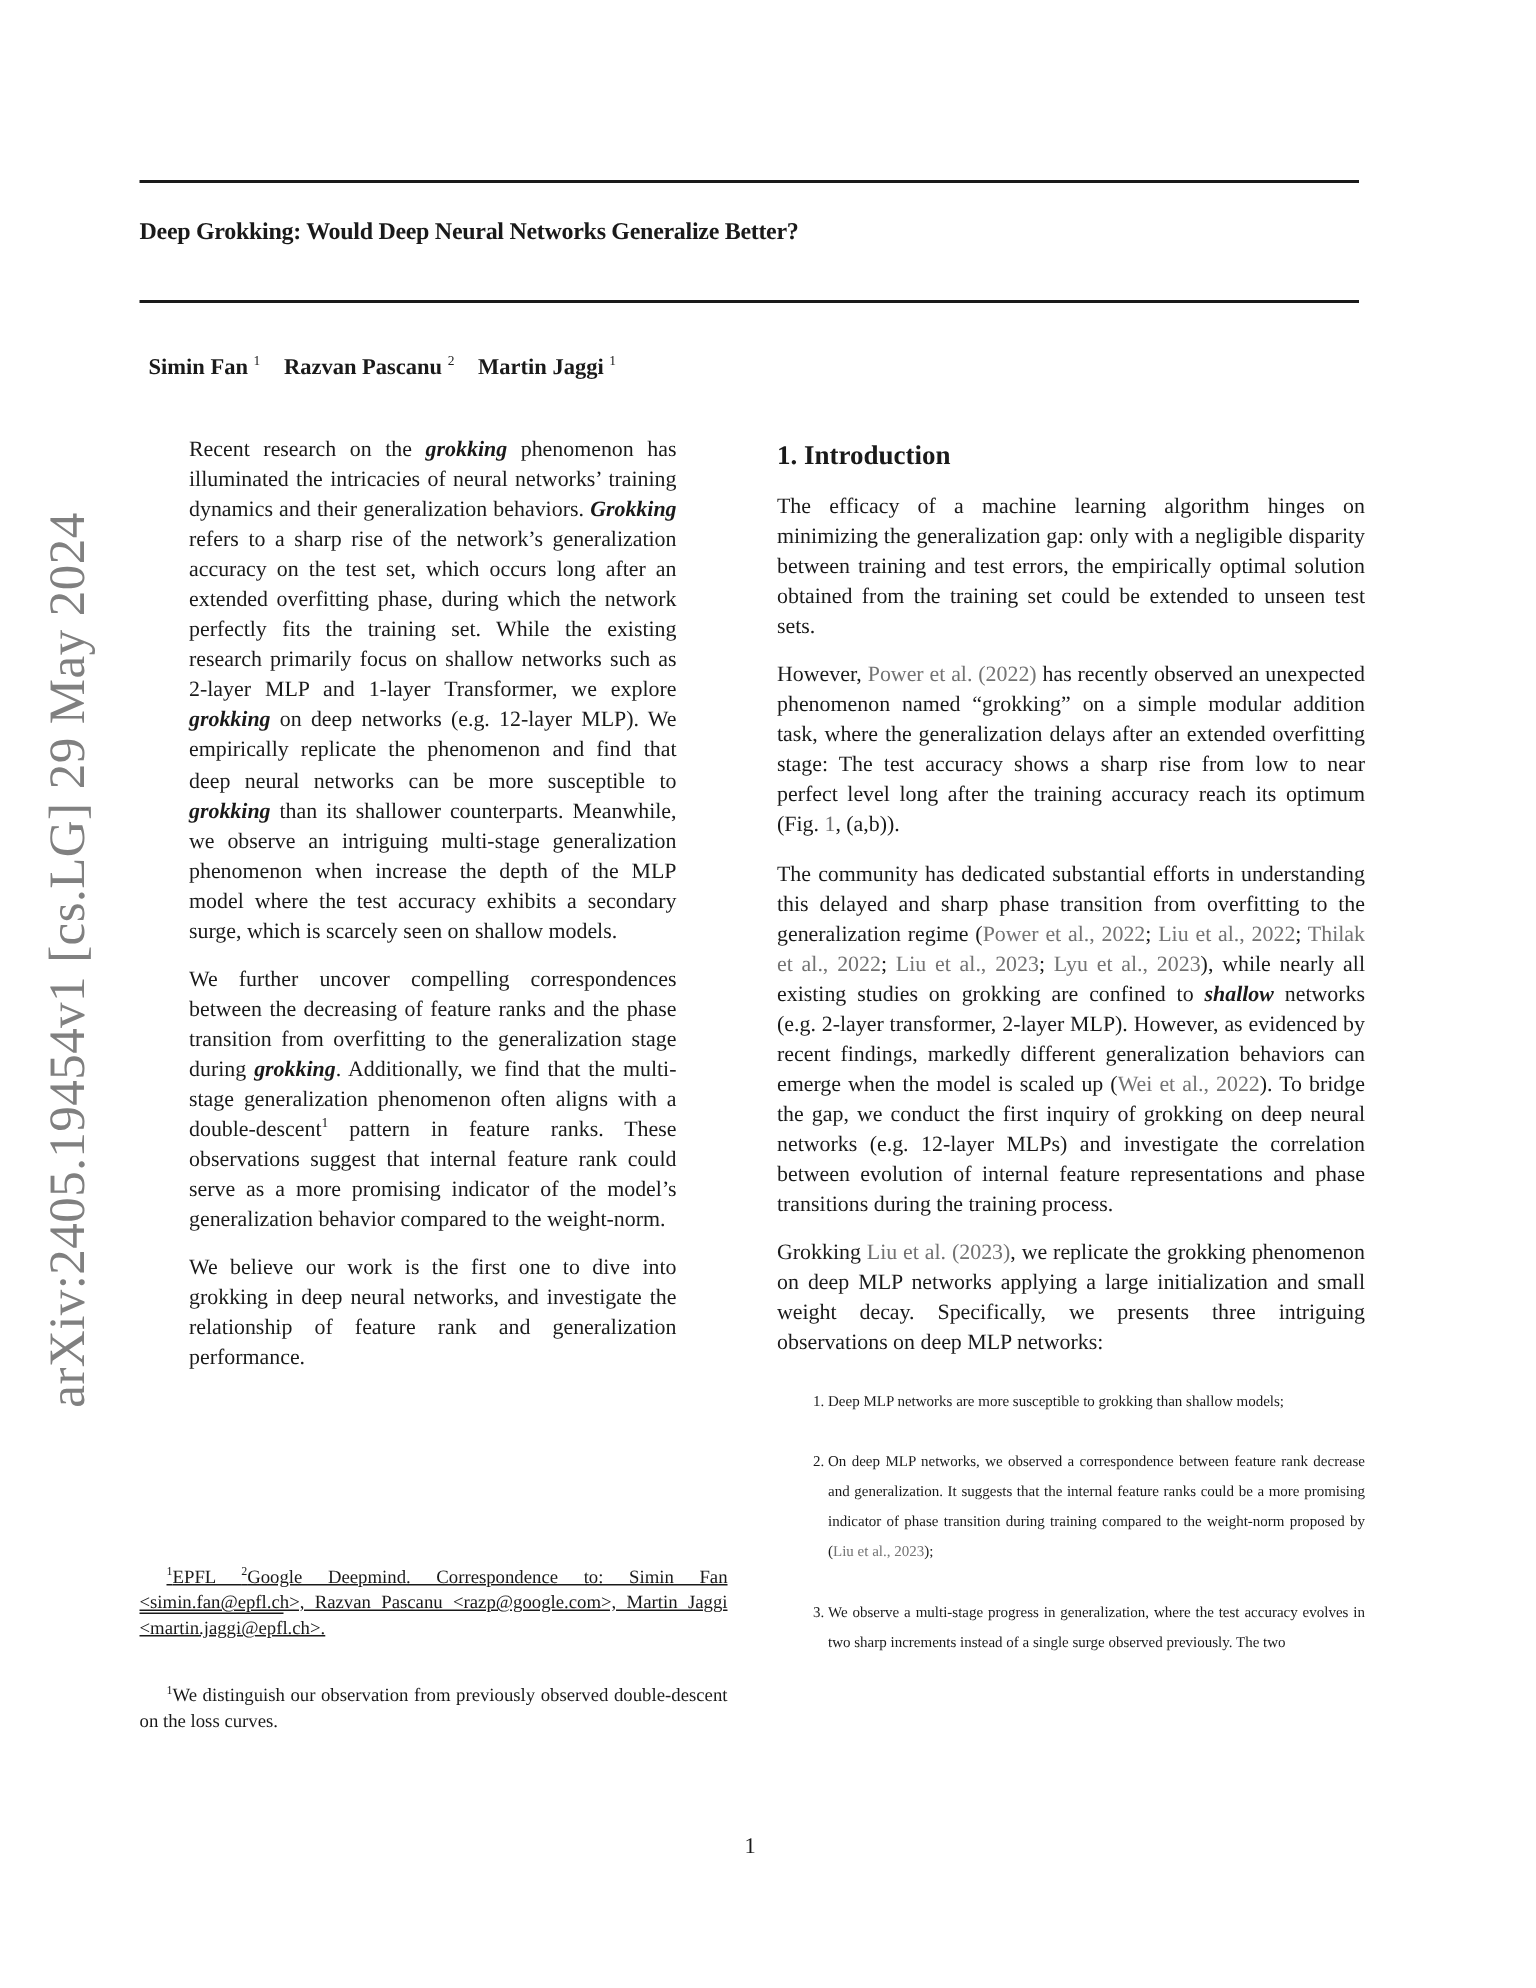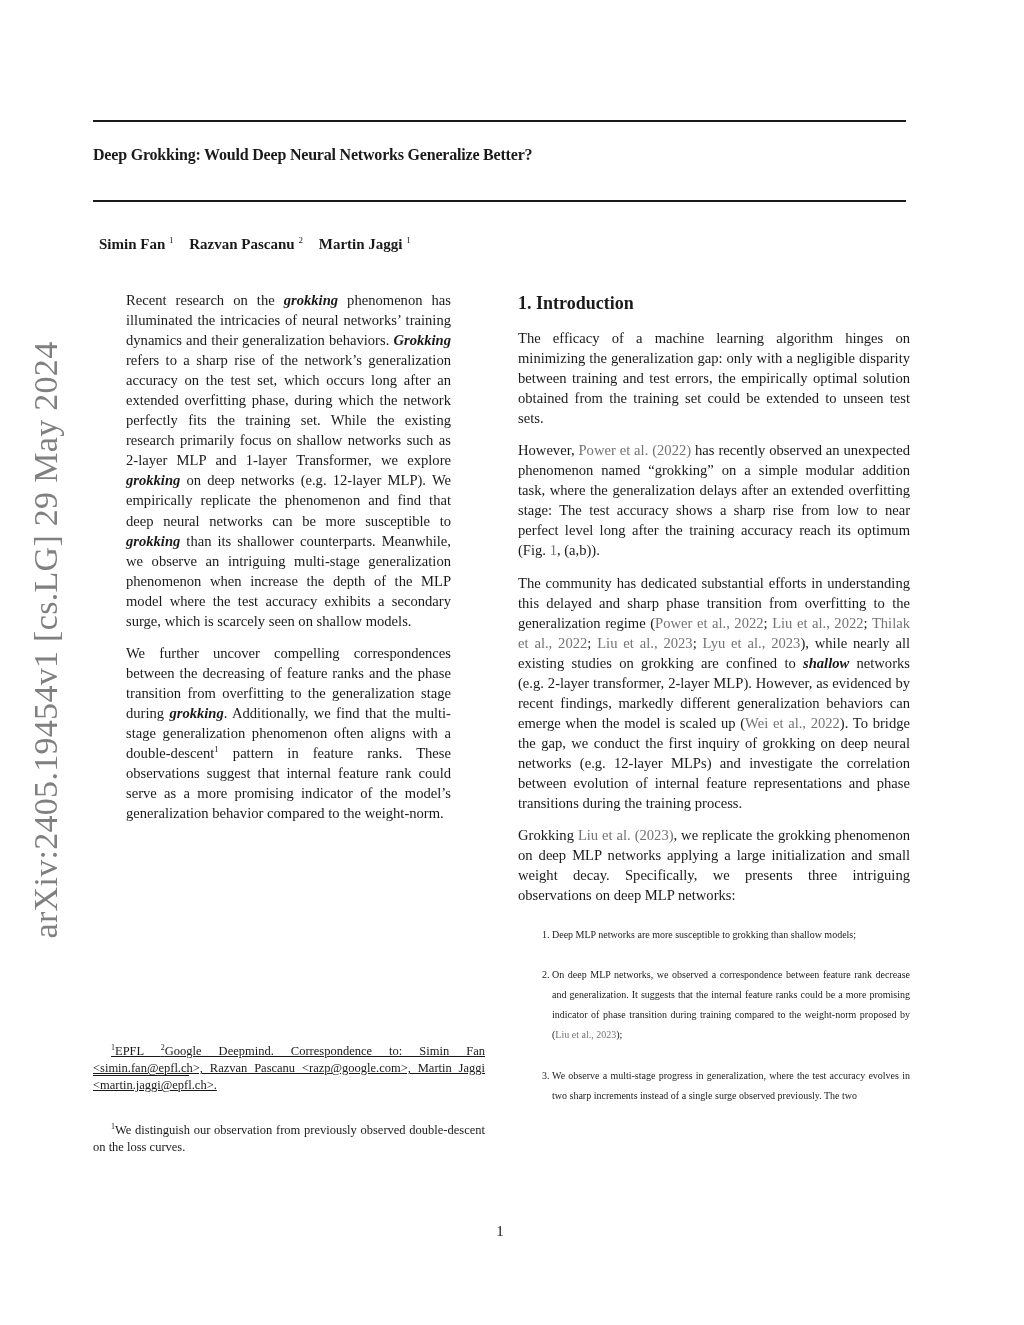--- a/index.html
+++ b/index.html
@@ -46,20 +46,21 @@
   <span class="author"><span>Simin Fan</span> <sup>1</sup></span>
   <span class="author"><span>Razvan Pascanu</span> <sup>2</sup></span>
   <span class="author"><span>Martin Jaggi</span> <sup>1</sup></span>
 </div>
 
 <div class="arxiv">arXiv:2405.19454v1  [cs.LG]  29 May 2024</div>
 
 <div class="col-left">
   <p><span>Recent research on the </span><i>grokking</i><span> phenomenon has illuminated the intricacies of neural networks’ training dynamics and their generalization be­haviors. </span><i>Grokking</i><span> refers to a sharp rise of the network’s generalization accuracy on the test set, which occurs long after an extended overfitting phase, during which the network perfectly fits the training set. While the existing research primarily focus on shallow networks such as 2-layer MLP and 1-layer Transformer, we explore </span><i>grokking</i><span> on deep networks (e.g. 12-layer MLP). We em­pirically replicate the phenomenon and find that deep neural networks can be more susceptible to </span><i>grokking</i><span> than its shallower counterparts. Mean­while, we observe an intriguing multi-stage gen­eralization phenomenon when increase the depth of the MLP model where the test accuracy ex­hibits a secondary surge, which is scarcely seen on shallow models.</span></p>
   <p><span>We further uncover compelling correspondences between the decreasing of feature ranks and the phase transition from overfitting to the generaliza­tion stage during </span><i>grokking</i><span>. Additionally, we find that the multi-stage generalization phenomenon often aligns with a double-descent</span><sup class="fn">1</sup><span> pattern in fea­ture ranks. These observations suggest that inter­nal feature rank could serve as a more promising indicator of the model’s generalization behavior compared to the weight-norm.</span></p>
+  <p>We believe our work is the first one to dive into grokking in deep neural networks, and investigate the relationship of feature rank and generalization performance.</p>
 </div>
 
 <div class="col-right">
   <h2 class="section-head">1. Introduction</h2>
   <p>The efficacy of a machine learning algorithm hinges on minimizing the generalization gap: only with a negligible disparity between training and test errors, the empirically optimal solution obtained from the training set could be extended to unseen test sets.</p>
   <p><span>However, </span><a class="cite">Power et al. (2022)</a><span> has recently observed an unex­pected phenomenon named “grokking” on a simple modular addition task, where the generalization delays after an ex­tended overfitting stage: The test accuracy shows a sharp rise from low to near perfect level long after the training accuracy reach its optimum (Fig. </span><a class="cite">1</a><span>, (a,b)).</span></p>
   <p><span>The community has dedicated substantial efforts in under­standing this delayed and sharp phase transition from over­fitting to the generalization regime (</span><a class="cite">Power et al., 2022</a><span>; </span><a class="cite">Liu et al., 2022</a><span>; </span><a class="cite">Thilak et al., 2022</a><span>; </span><a class="cite">Liu et al., 2023</a><span>; </span><a class="cite">Lyu et al., 2023</a><span>), while nearly all existing studies on grokking are con­fined to </span><i>shallow</i><span> networks (e.g. 2-layer transformer, 2-layer MLP). However, as evidenced by recent findings, markedly different generalization behaviors can emerge when the model is scaled up (</span><a class="cite">Wei et al., 2022</a><span>). To bridge the gap, we conduct the first inquiry of grokking on deep neural net­works (e.g. 12-layer MLPs) and investigate the correlation between evolution of internal feature representations and phase transitions during the training process.</span></p>
   <p><span>Grokking </span><a class="cite">Liu et al. (2023)</a><span>, we replicate the grokking phe­nomenon on deep MLP networks applying a large initializa­tion and small weight decay. Specifically, we presents three intriguing observations on deep MLP networks:</span></p>
   <ol>
     <li><span>Deep MLP networks are more susceptible to grokking than shallow models;</span></li>

